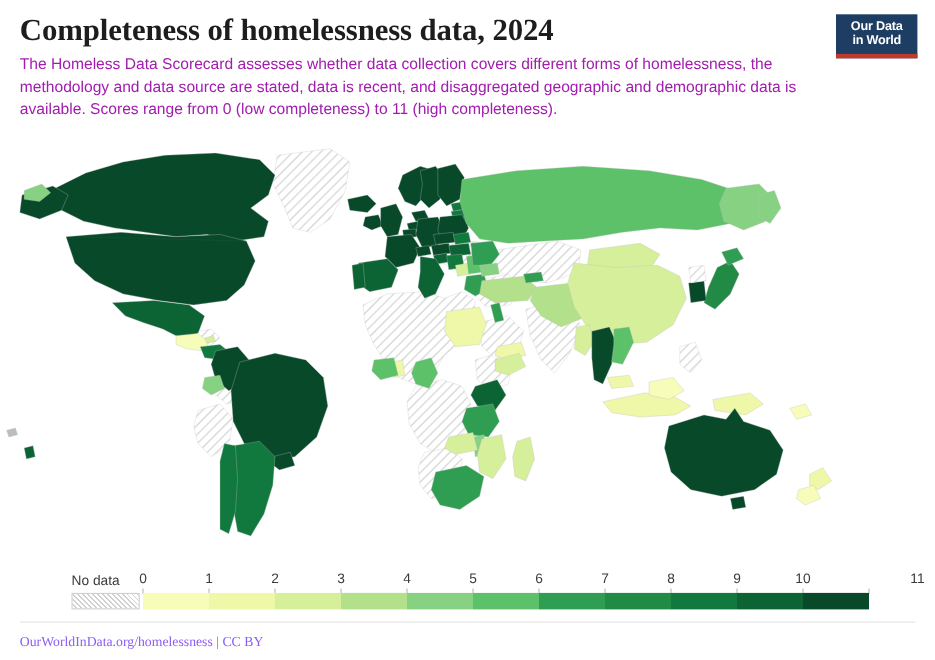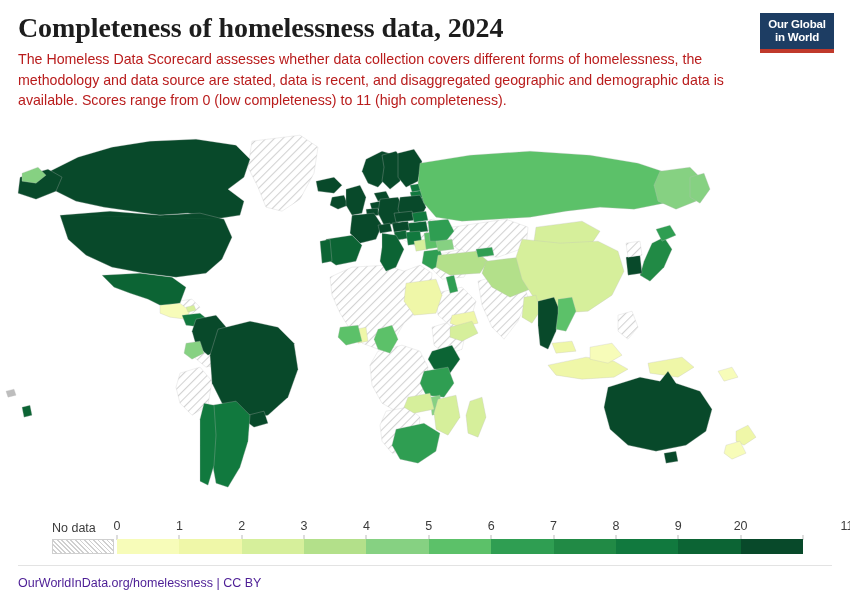--- a/index.html
+++ b/index.html
@@ -28,21 +28,21 @@
     font-weight:700;
     line-height:1.12;
     letter-spacing:-0.1px;
     color:#1d1d1d;
     margin:0 0 6px 0;
     max-width:720px;
   }
   .subtitle{
     font-size:14.2px;
     line-height:1.44;
-    color:#b91c1c;
+    color:#a21caf;
     margin:0;
     max-width:726px;
     font-weight:400;
   }
   .owid-logo{
     position:absolute;
     top:13px;right:16px;
     width:74px;
     background:#1d3d63;
     border-bottom:4px solid #c0392b;
@@ -69,21 +69,21 @@
   .map-area svg{display:block;width:100%;height:100%;}
   .land{stroke:#bdbdbd;stroke-width:0.3px;stroke-linejoin:round;vector-effect:non-scaling-stroke;}
   .nodata{fill:url(#hatch);stroke:#c8c8c8;stroke-width:0.3px;vector-effect:non-scaling-stroke;}
   .subline{fill:none;stroke:#2c6e49;stroke-width:0.3px;opacity:.55;vector-effect:non-scaling-stroke;}
 
   
   .legend{
     flex:0 0 auto;
     position:relative;
     height:56px;
-    padding:0 2px;
+    padding:0 15px;
     box-sizing:border-box;
   }
   .legend-inner{position:relative;height:100%;}
   .nodata-label{
     position:absolute;
     left:50px;top:12px;
     font-size:12.5px;
     color:#3b3b3b;
     white-space:nowrap;
   }
@@ -132,32 +132,32 @@
     height:34px;
     border-top:1px solid #e3e3e3;
     margin:0 18px;
     display:flex;
     align-items:center;
     justify-content:space-between;
     font-size:12.5px;
     color:#9a9a9a;
   }
   .footer .src strong{color:#6b6b6b;font-weight:700;}
-  .footer .right{color:#4c1d95;}
+  .footer .right{color:#8b5cf6;font-family:Liberation Serif, serif;}
 </style>
 </head>
 <body>
 
 <div id="chart">
 
   <div class="header">
     <h1 class="title">Completeness of homelessness data, 2024</h1>
     <p class="subtitle">The Homeless Data Scorecard assesses whether data collection covers different forms of homelessness, the methodology and data source are stated, data is recent, and disaggregated geographic and demographic data is available. Scores range from 0 (low completeness) to 11 (high completeness).</p>
     <div class="owid-logo">
-      <span>Our Global</span>
+      <span>Our Data</span>
       <span>in World</span>
     </div>
   </div>
 
   <div class="map-area">
     <svg viewBox="0 0 850 390" preserveAspectRatio="xMidYMid meet">
       <defs>
         <pattern id="hatch" width="6" height="6" patternUnits="userSpaceOnUse" patternTransform="rotate(45)">
           <rect width="6" height="6" fill="#ffffff"></rect>
           <line x1="0" y1="0" x2="0" y2="6" stroke="#d2d2d2" stroke-width="2.1"></line>
@@ -305,21 +305,21 @@
           <div class="tick" style="left: 45.4545%;">5</div>
           <div class="tickmark" style="left: 45.4545%;"></div>
           <div class="tick" style="left: 54.5455%;">6</div>
           <div class="tickmark" style="left: 54.5455%;"></div>
           <div class="tick" style="left: 63.6364%;">7</div>
           <div class="tickmark" style="left: 63.6364%;"></div>
           <div class="tick" style="left: 72.7273%;">8</div>
           <div class="tickmark" style="left: 72.7273%;"></div>
           <div class="tick" style="left: 81.8182%;">9</div>
           <div class="tickmark" style="left: 81.8182%;"></div>
-          <div class="tick" style="left: 90.9091%;">20</div>
+          <div class="tick" style="left: 90.9091%;">10</div>
           <div class="tickmark" style="left: 90.9091%;"></div>
           <div class="tick" style="left: 100%; margin-left: 44px;">11</div>
           <div class="tickmark" style="left: 100%;"></div>
         </div>
       <div class="ramp" id="legend-ramp">
           <div class="bin" style="background: rgb(247, 252, 185);"></div>
           <div class="bin" style="background: rgb(239, 247, 168);"></div>
           <div class="bin" style="background: rgb(214, 239, 155);"></div>
           <div class="bin" style="background: rgb(179, 224, 138);"></div>
           <div class="bin" style="background: rgb(134, 209, 130);"></div>

